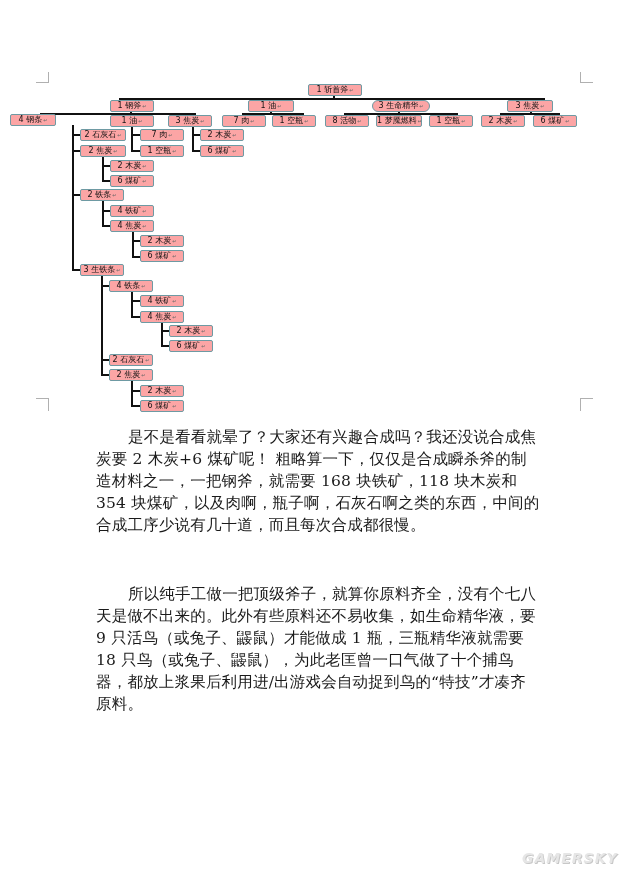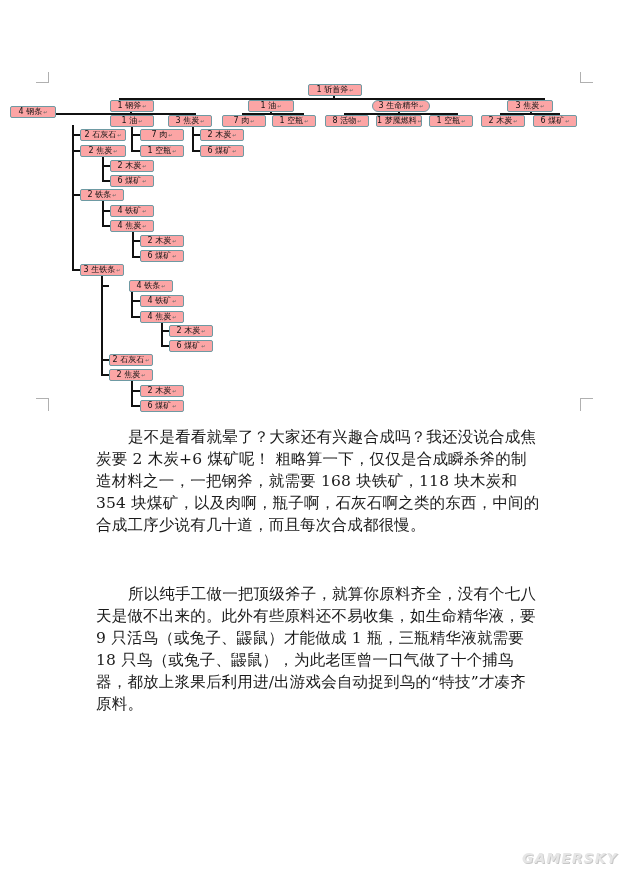--- a/index.html
+++ b/index.html
@@ -92,21 +92,21 @@
   <div class="ln" style="left:131px;top:390px;width:9px;height:2px;"></div>
   <div class="ln" style="left:131px;top:405px;width:9px;height:2px;"></div>
 
   <div class="node" style="left:308px;top:84px;width:52px;">1 斩首斧</div>
 
   <div class="node" style="left:110px;top:100px;width:42px;">1 钢斧</div>
   <div class="node" style="left:248px;top:100px;width:44px;">1 油</div>
   <div class="node" style="left:372px;top:100px;width:56px;border-radius:6px;">3 生命精华</div>
   <div class="node" style="left:507px;top:100px;width:44px;">3 焦炭</div>
 
-  <div class="node" style="left:10px;top:106px;width:44px;">4 钢条</div>
+  <div class="node" style="left:10px;top:114px;width:44px;">4 钢条</div>
   <div class="node" style="left:110px;top:115px;width:42px;">1 油</div>
   <div class="node" style="left:168px;top:115px;width:42px;">3 焦炭</div>
   <div class="node" style="left:222px;top:115px;width:42px;">7 肉</div>
   <div class="node" style="left:272px;top:115px;width:42px;">1 空瓶</div>
   <div class="node" style="left:325px;top:115px;width:42px;">8 活物</div>
   <div class="node" style="left:376px;top:115px;width:44px;">1 梦魇燃料</div>
   <div class="node" style="left:429px;top:115px;width:42px;">1 空瓶</div>
   <div class="node" style="left:481px;top:115px;width:42px;">2 木炭</div>
   <div class="node" style="left:533px;top:115px;width:42px;">6 煤矿</div>
 
@@ -117,21 +117,21 @@
   <div class="node" style="left:140px;top:145px;width:42px;">1 空瓶</div>
   <div class="node" style="left:200px;top:145px;width:42px;">6 煤矿</div>
   <div class="node" style="left:110px;top:160px;width:42px;">2 木炭</div>
   <div class="node" style="left:110px;top:175px;width:42px;">6 煤矿</div>
   <div class="node" style="left:80px;top:189px;width:42px;">2 铁条</div>
   <div class="node" style="left:110px;top:205px;width:42px;">4 铁矿</div>
   <div class="node" style="left:110px;top:220px;width:42px;">4 焦炭</div>
   <div class="node" style="left:140px;top:235px;width:42px;">2 木炭</div>
   <div class="node" style="left:140px;top:250px;width:42px;">6 煤矿</div>
   <div class="node" style="left:80px;top:264px;width:42px;">3 生铁条</div>
-  <div class="node" style="left:109px;top:280px;width:42px;margin-left:20px;">4 铁条</div>
+  <div class="node" style="left:109px;top:280px;width:42px;">4 铁条</div>
   <div class="node" style="left:140px;top:295px;width:42px;">4 铁矿</div>
   <div class="node" style="left:140px;top:311px;width:42px;">4 焦炭</div>
   <div class="node" style="left:169px;top:325px;width:42px;">2 木炭</div>
   <div class="node" style="left:169px;top:340px;width:42px;">6 煤矿</div>
   <div class="node" style="left:109px;top:354px;width:42px;">2 石灰石</div>
   <div class="node" style="left:109px;top:369px;width:42px;">2 焦炭</div>
   <div class="node" style="left:140px;top:385px;width:42px;">2 木炭</div>
   <div class="node" style="left:140px;top:400px;width:42px;">6 煤矿</div>
 </div>
 

